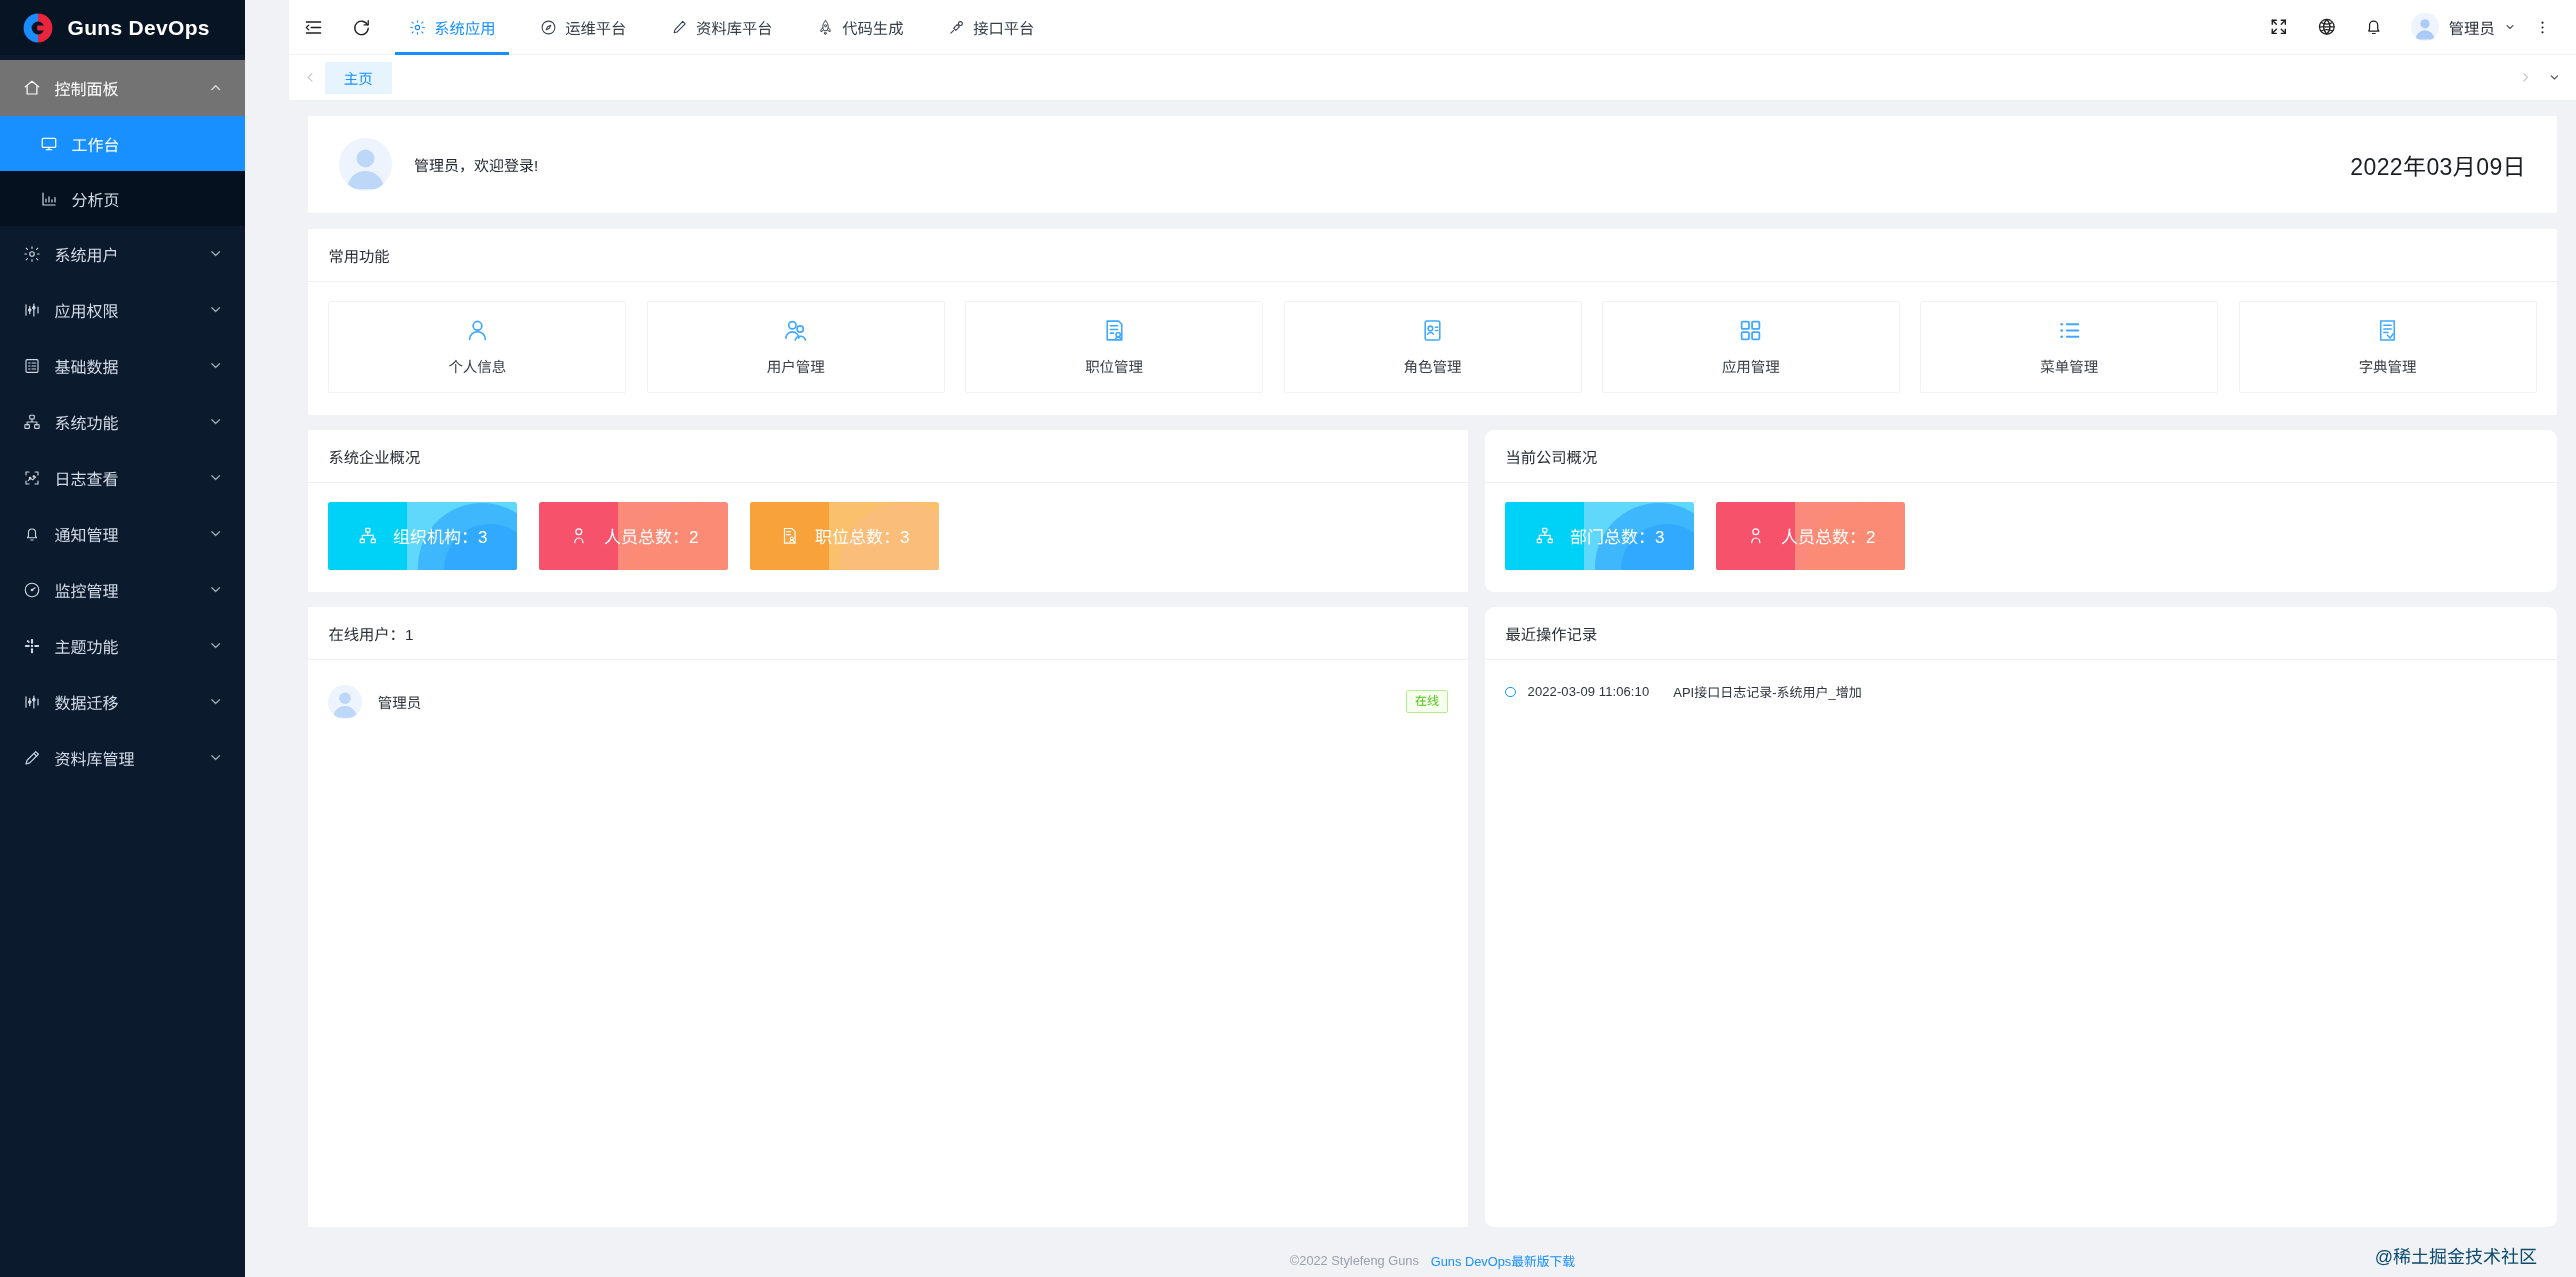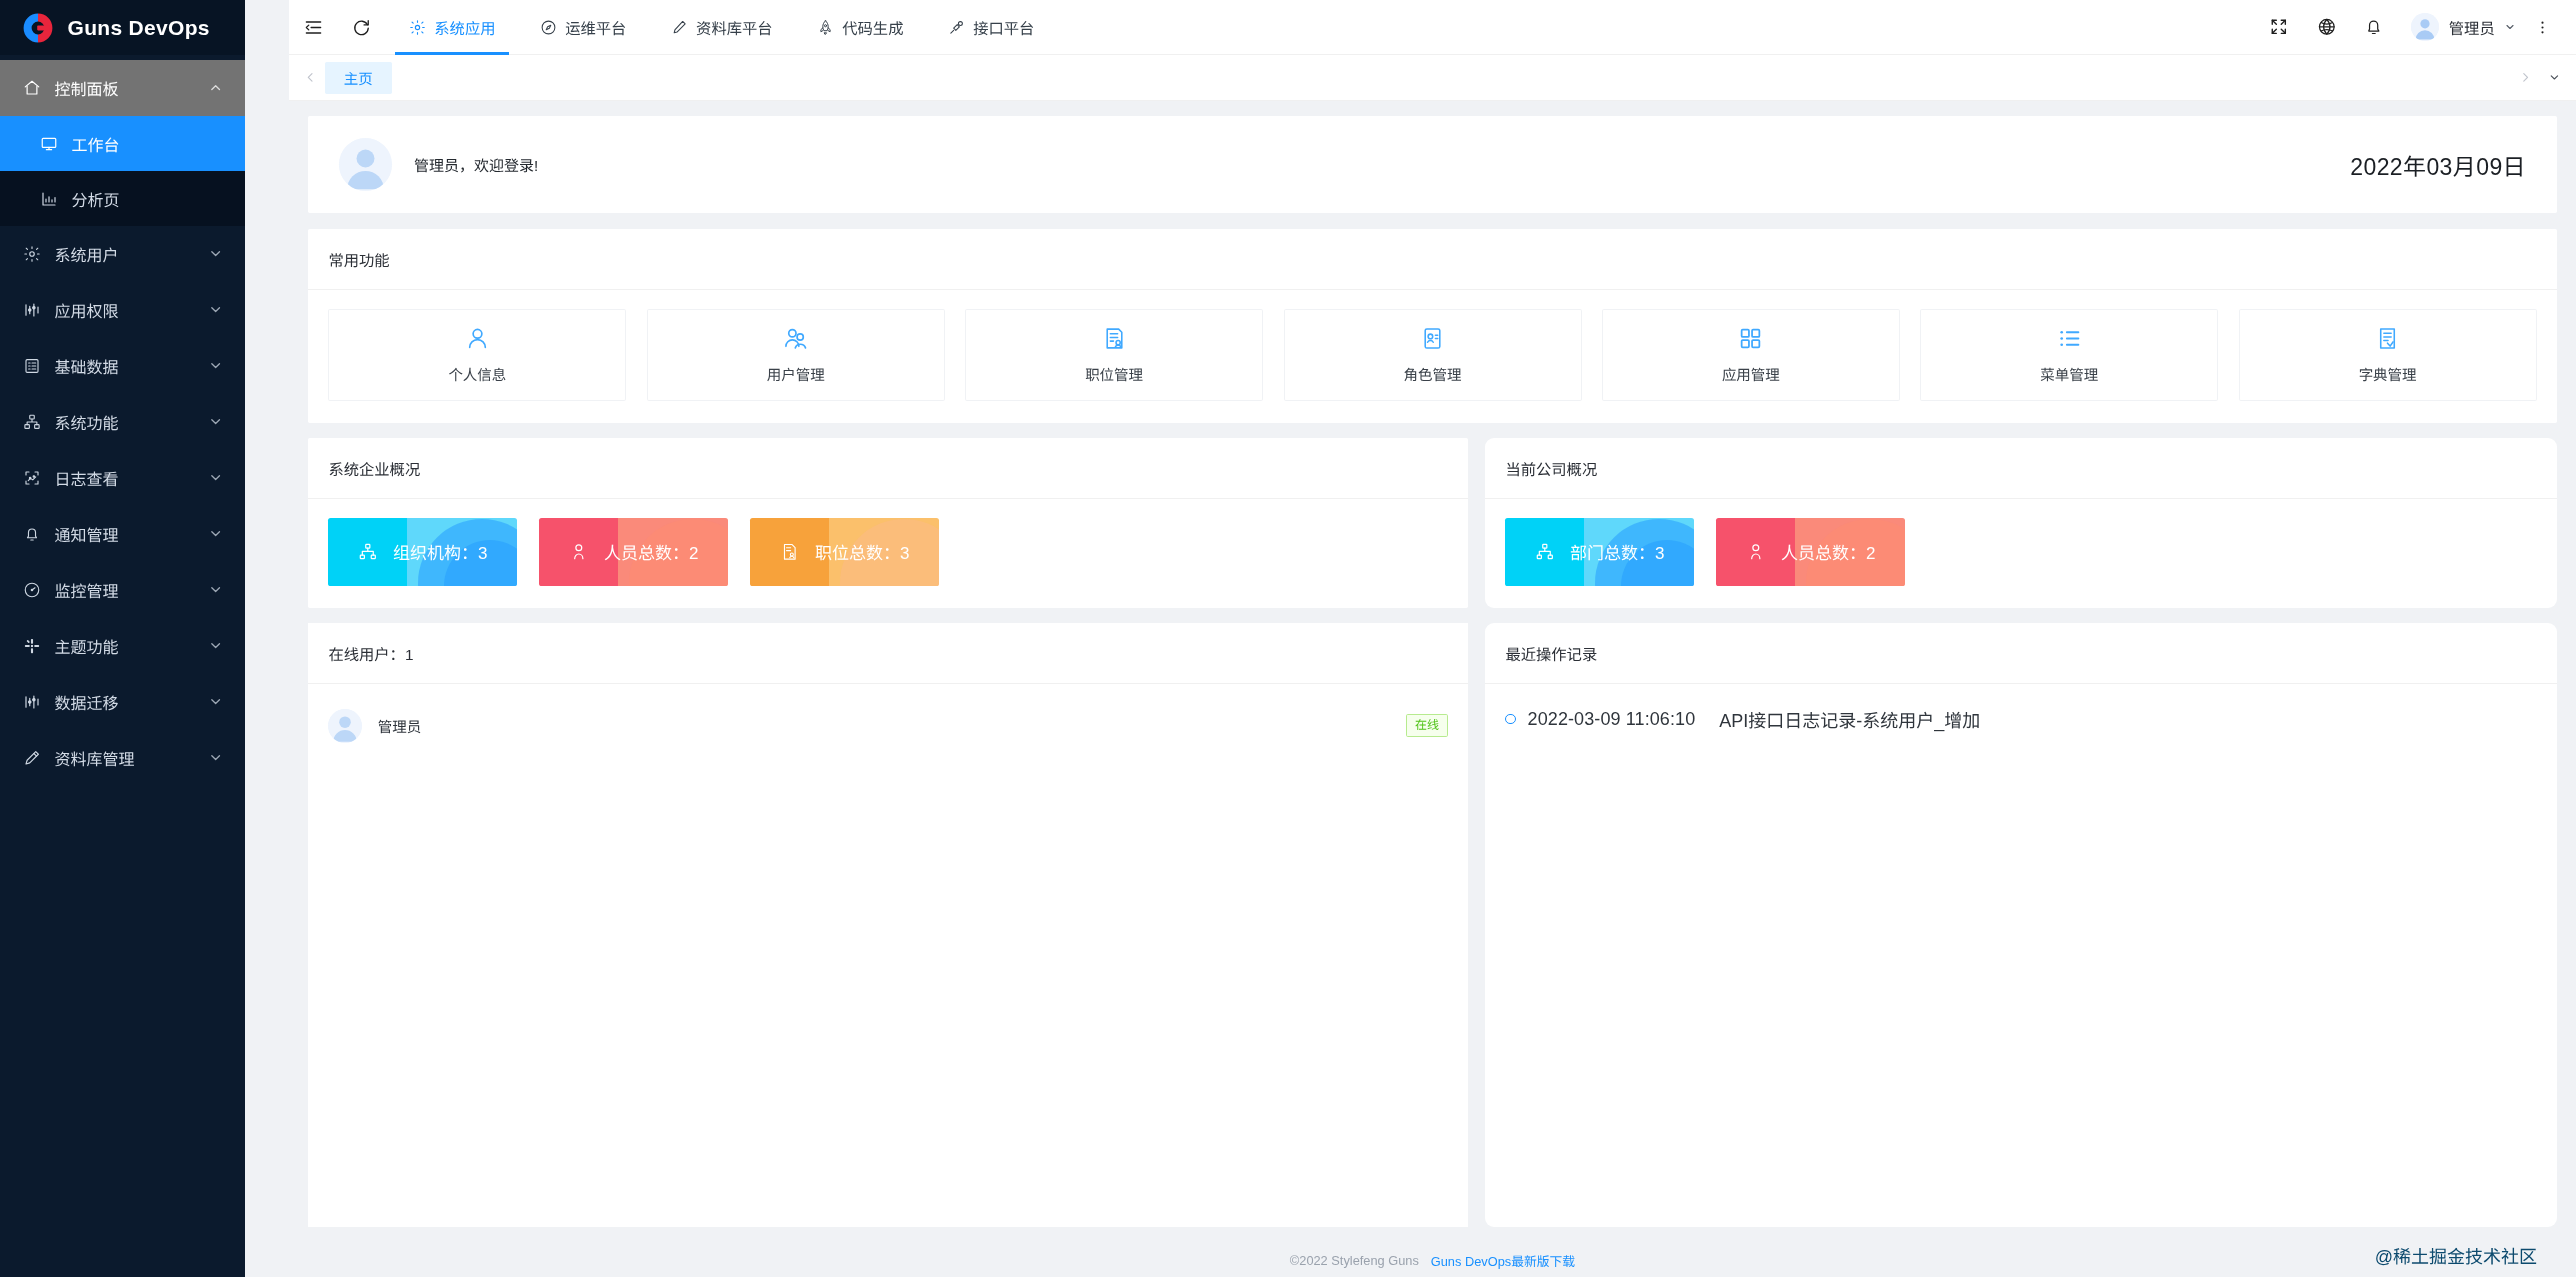--- a/index.html
+++ b/index.html
@@ -117,21 +117,21 @@
     background: #e6f4ff; color: #1890ff; font-size: 14.5px; cursor: pointer;
     border-radius: 1.7px;
   }
   .ts-right { margin-left: auto; display: flex; align-items: center; }
 
   
   .content { flex: 1; overflow: hidden; padding: 15.3px 19px 0 19px; display: flex; flex-direction: column; gap: 15.3px; }
 
   .card { background: #fff; border-radius: 1.7px; }
   .card-head {
-    height: 61px; display: flex; align-items: center; padding: 0 20.4px;
+    height: 53px; display: flex; align-items: center; padding: 0 20.4px;
     border-bottom: 0.9px solid #f0f0f0; font-size: 15.3px; color: #2b2f36;
   }
 
   
   .welcome { display: flex; align-items: center; padding: 22px 31px; min-height: 95px; }
   .avatar-lg { width: 53px; height: 53px; border-radius: 50%; overflow: hidden; flex: 0 0 53px; background: #eef4fd; }
   .welcome-text { font-size: 15px; color: #24292f; margin-left: 22px; }
   .welcome-date { margin-left: auto; font-size: 23px; color: #1b1f24; letter-spacing: 0.4px; }
 
   
@@ -169,21 +169,21 @@
   .online-list { padding: 22px 20.4px; }
   .online-row { display: flex; align-items: center; height: 39px; }
   .online-row .avatar-on { width: 34px; height: 34px; border-radius: 50%; overflow: hidden; flex: 0 0 34px; background:#eef4fd; }
   .online-row .on-name { font-size: 14.5px; color: #2f353c; margin-left: 15.3px; }
   .badge-online {
     margin-left: auto; font-size: 12px; color: #52c41a;
     background: #f6ffed; border: 0.9px solid #b7eb8f; border-radius: 1.7px;
     padding: 1.7px 7.7px; line-height: 1.45;
   }
   .log-list { padding: 22px 20.4px; }
-  .log-row { display: flex; align-items: center; gap: 12px; font-size: 18px; color: #2f353c; }
+  .log-row { display: flex; align-items: center; gap: 12px; font-size: 13px; color: #2f353c; }
   .log-dot {
     width: 10.2px; height: 10.2px; border-radius: 50%;
     border: 1.7px solid #1890ff; background: #fff; flex: 0 0 10.2px;
   }
   .log-time { letter-spacing: 0.1px; }
   .log-text { margin-left: 12px; }
 
   
   .footer {
     height: 36px; min-height: 36px; display: flex; align-items: center; justify-content: center;

